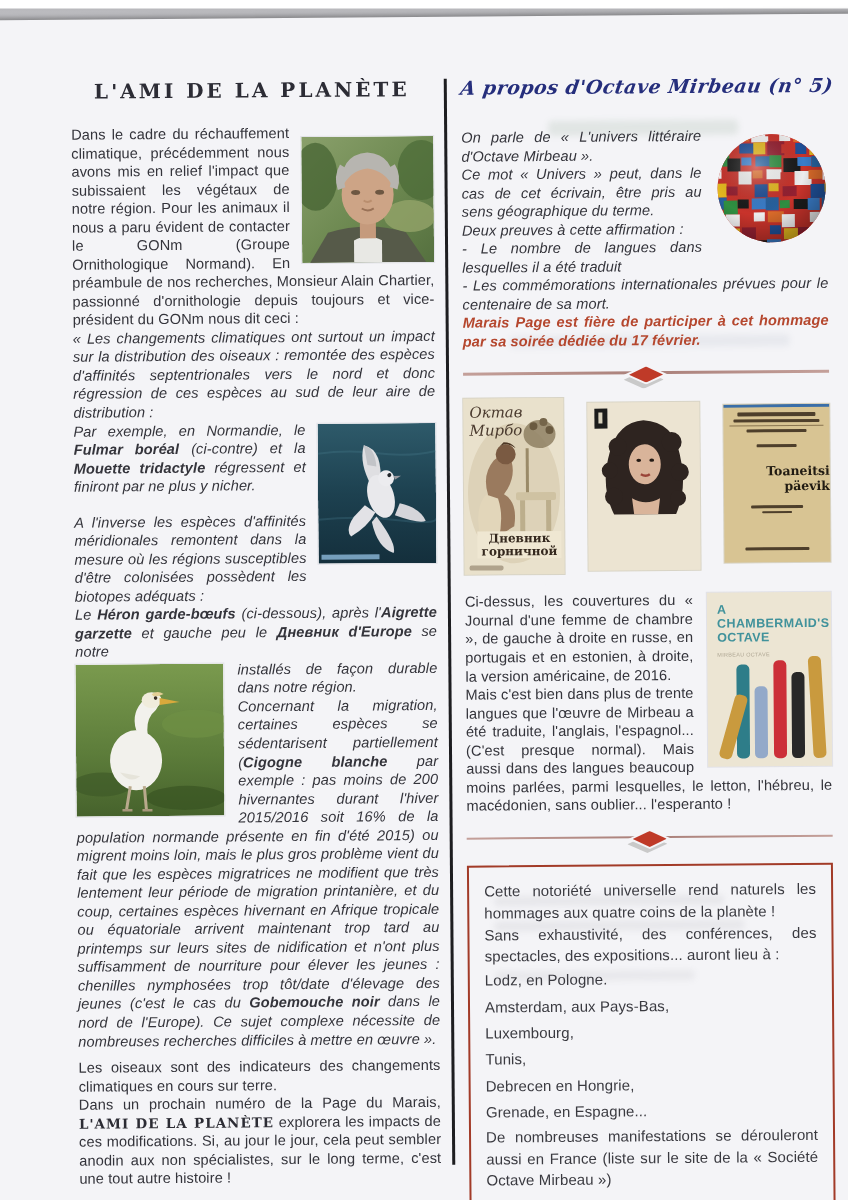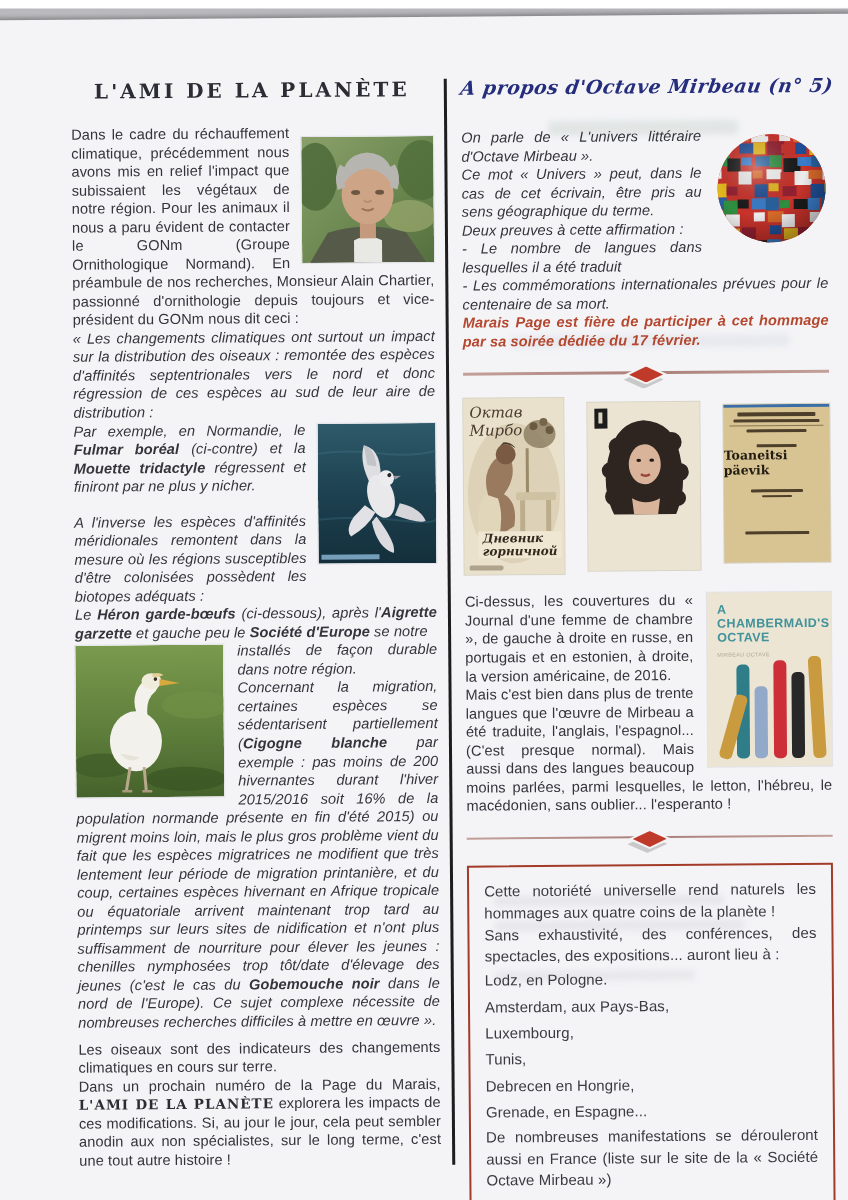--- a/index.html
+++ b/index.html
@@ -51,31 +51,31 @@
   .divider .dia-bg{position:absolute;left:50%;top:1px;width:44px;height:20px;transform:translateX(-50%);background:#f4f4f7;clip-path:polygon(50% 0,100% 50%,50% 100%,0 50%)}
   .divider .dia{position:absolute;left:50%;top:3px;width:34px;height:16px;transform:translateX(-50%);background:#bf3a28;clip-path:polygon(50% 0,100% 50%,50% 100%,0 50%)}
 
   
   .covers{display:flex;justify-content:space-between;align-items:flex-start;margin:12px 0 10px;height:184px}
   .cover{position:relative;overflow:hidden;box-shadow:0 0 0 1px #d8d4c6}
   .cover-ru{width:100px;height:176px;background:#e9e1cc}
   .cover-pt{width:112px;height:168px;background:#ece4d2;margin-top:5px}
   .cover-ee{width:106px;height:158px;background:#d8c493;margin-top:8px}
   .ru-author{position:absolute;top:5px;left:6px;font-family:"DejaVu Serif",serif;font-style:italic;font-size:15px;color:#4a3a2e}
-  .ru-title{position:absolute;bottom:16px;right:3px;background:#efe7d2;padding:1px 4px;text-align:left;
-    font-family:"DejaVu Serif",serif;font-style:italic;font-weight:bold;font-size:12px;line-height:1.05;color:#34281e}
+  .ru-title{position:absolute;bottom:16px;right:3px;background:#efe7d2;padding:1px 4px;text-align:center;
+    font-family:"DejaVu Serif",serif;font-weight:bold;font-size:12px;line-height:1.05;color:#34281e}
   .ru-imprint{position:absolute;bottom:4px;left:5px;width:34px;height:5px;background:#8a7a62;opacity:.6;border-radius:2px}
   .pt-logo{position:absolute;top:6px;left:7px;width:13px;height:20px;background:#1c1c1c}
   .pt-logo:after{content:"";position:absolute;left:4px;top:4px;width:4px;height:11px;background:#d9d2bd}
   .pt-band{position:absolute;left:0;right:0;bottom:0;height:48px;background:#cb2d20;display:flex;align-items:center}
   .pt-title{width:100%;text-align:center;font-family:"DejaVu Serif",serif;font-size:10.5px;line-height:1.25;color:#7e1a10;font-weight:bold}
   .ee-top{position:absolute;top:0;left:0;right:0;height:3px;background:#3a6ea8}
   .ee-bar{background:#4e3f2b;border-radius:1px;margin:3px auto 0}
   .ee-rule{height:1px;background:#8a7550;margin:3px 6px 0}
-  .ee-title{margin-top:0;text-align:left;font-family:"DejaVu Serif",serif;font-weight:bold;font-size:12.5px;color:#211b12}
+  .ee-title{margin-top:16px;text-align:right;font-family:"DejaVu Serif",serif;font-weight:bold;font-size:12.5px;color:#211b12}
   .us-title{font-weight:bold;font-size:12.5px;line-height:1.12;color:#41929b;letter-spacing:.4px;padding:10px 0 0 10px}
   .us-author{font-size:5.5px;color:#b2aa97;padding:7px 0 0 10px;letter-spacing:.3px}
   .us-strokes{position:absolute;left:10px;right:8px;bottom:8px;height:104px;display:flex;align-items:flex-end;justify-content:space-between}
   .stroke{width:13px;border-radius:5px}
 
   
   .notice-box{border:2px solid #a23b28;padding:13px 15px 15px;margin-top:16px}
   .notice-box p{font-size:15px;line-height:1.46;color:#3a3a40}
   .notice-box .city{text-align:left;line-height:1.76}
 
@@ -151,21 +151,21 @@
             <circle cx="72" cy="58" r="8" fill="#ececef"></circle>
             <circle cx="76" cy="56" r="2" fill="#22262b"></circle>
             <path d="M80 58 L87 60 L80 62 Z" fill="#9a9aa0"></path>
           </g>
           <rect class="c" x="3" y="131" width="58" height="5" fill="rgba(150,195,230,.75)"></rect>
         </svg>
       </div>
       <p class="it"><span>Par exemple, en Normandie, le </span><span class="b">Fulmar boréal</span><span> (ci-contre) et la </span><span class="b">Mouette tridactyle</span><span> régressent et finiront par ne plus y nicher.</span></p>
       <div class="gap"></div>
       <p class="it">A l'inverse les espèces d'affinités méridionales remontent dans la mesure où les régions susceptibles d'être colonisées possèdent les biotopes adéquats :</p>
-      <p class="it"><span>Le </span><span class="b">Héron garde-bœufs</span><span> (ci-dessous), après l'</span><span class="b">Aigrette garzette</span><span> et gauche peu le </span><span class="b">Société d'Europe</span><span> se notre</span></p>
+      <p class="it"><span>Le </span><span class="b">Héron garde-bœufs</span><span> (ci-dessous), après l'</span><span class="b">Aigrette garzette</span><span> et gauche peu le </span><span class="b">Дневник d'Europe</span><span> se notre</span></p>
     </div>
 
     <div>
       <div class="ph heron">
         <svg width="148" height="152" viewBox="0 0 148 152">
           <defs>
             <linearGradient id="grass" x1="0" y1="0" x2="0" y2="1">
               <stop offset="0" stop-color="#7a9a4e"></stop>
                 <stop offset=".6" stop-color="#5c7c3a"></stop>
                 <stop offset="1" stop-color="#46622c"></stop>

